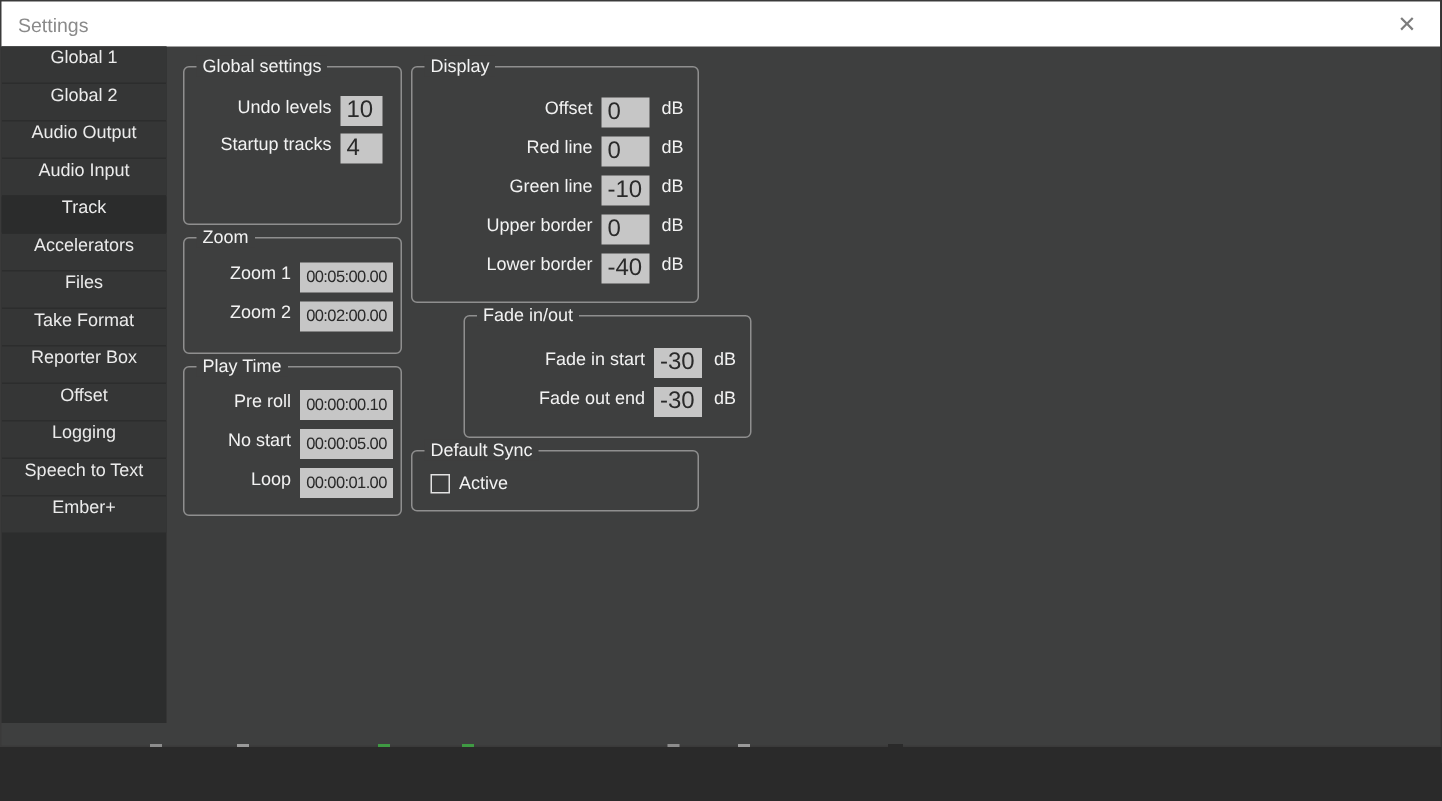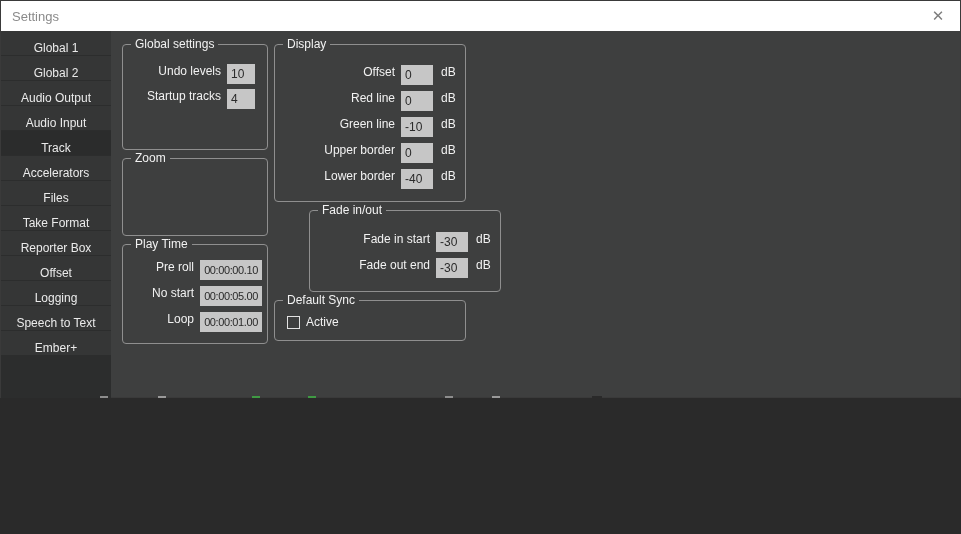--- a/index.html
+++ b/index.html
@@ -1,20 +1,20 @@
 <!DOCTYPE html>
 <html><head>
 <meta charset="utf-8">
 <style>
   * { margin:0; padding:0; box-sizing:border-box; }
   html,body { width:961px; height:534px; background:#2a2a2a; }
   body { font-family:"Liberation Sans","DejaVu Sans",sans-serif; }
 
   #window {
-    position:relative; width:961px; height:398px;
+    position:relative; width:961px; height:498px;
     background:#3e3f3f; overflow:hidden;
     box-shadow: inset 0 0 0 1px #3a3a3a;
   }
 
   
   .titlebar {
     position:absolute; left:1px; top:1px; right:1px; height:30px;
     background:#ffffff; display:flex; align-items:center;
     padding-left:11px;
   }
@@ -25,41 +25,41 @@
     color:#7d7d7d; font-size:15px; cursor:pointer;
   }
 
   
   .sidebar {
     position:absolute; left:1px; top:31px; width:110px; height:451px;
     background:#2c2d2d;
   }
   .sidebar-item {
     height:24px; margin-bottom:1px; background:#353636;
-    display:flex; align-items:flex-end; justify-content:center;
+    display:flex; align-items:flex-start; justify-content:center;
     color:#ebebeb; font-size:12px; cursor:pointer;
   }
   .sidebar-item.selected { background:#2b2c2c; }
 
   
   .groupbox {
     position:absolute; border:1px solid #8f8f8f; border-radius:4px;
   }
   .groupbox .legend {
     position:absolute; top:-8px; left:8px; background:#3e3f3f;
     padding:0 4px; font-size:12px; color:#f2f2f2; white-space:nowrap;text-align:right;
   }
   .row {
     display:flex; align-items:flex-start; justify-content:flex-end;
     column-gap:6px; height:20px; margin-bottom:6px;
   }
   .row .lbl { font-size:12px; color:#f2f2f2; white-space:nowrap; }
   .row input {
     background:#c6c6c6; border:none; color:#2a2a2a; height:20px;
-    font-size:12px; font-family:"Liberation Sans","DejaVu Sans",sans-serif;
+    font-size:16px; font-family:"Liberation Sans","DejaVu Sans",sans-serif;
     outline:none;
   }
   .row .unit { font-size:12px; color:#f2f2f2; width:20px; margin-left:2px; }
 
   #panel-global   { left:122px; top:44px;  width:146px; height:106px; padding:19px 12px 0 0; }
   #panel-global   input { width:28px; padding-left:4px; }
   #panel-global   .row { margin-bottom:5px; }
 
   #panel-zoom     { left:122px; top:158px; width:146px; height:78px;  padding:16px 5px 0 0; }
   #panel-zoom     input, #panel-playtime input {
@@ -167,20 +167,31 @@
 
   <div class="row">
     <span class="lbl">Startup tracks</span>
     <input type="text" value="4" style="">
   </div>
 </div>
   </div>
 
   <div class="groupbox" id="panel-zoom">
     <span class="legend">Zoom</span>
+    <div>
+  <div class="row">
+    <span class="lbl">Zoom 1</span>
+    <input type="text" value="00:05:00.00" style="">
+  </div>
+
+  <div class="row">
+    <span class="lbl">Zoom 2</span>
+    <input type="text" value="00:02:00.00" style="">
+  </div>
+</div>
   </div>
 
   <div class="groupbox" id="panel-playtime">
     <span class="legend">Play Time</span>
     <div>
   <div class="row">
     <span class="lbl">Pre roll</span>
     <input type="text" value="00:00:00.10" style="">
   </div>
 

